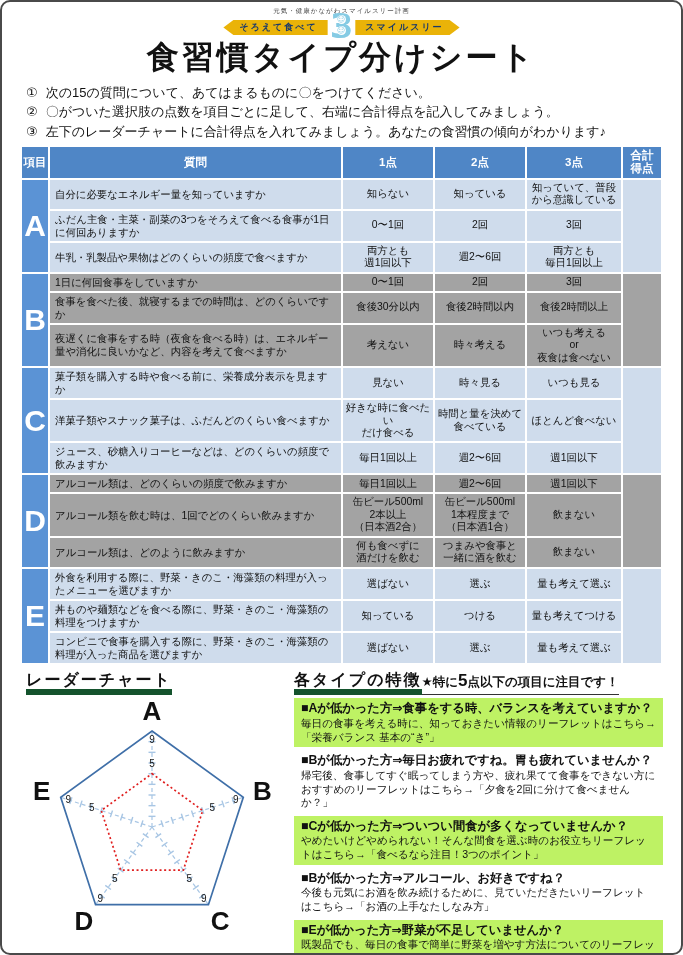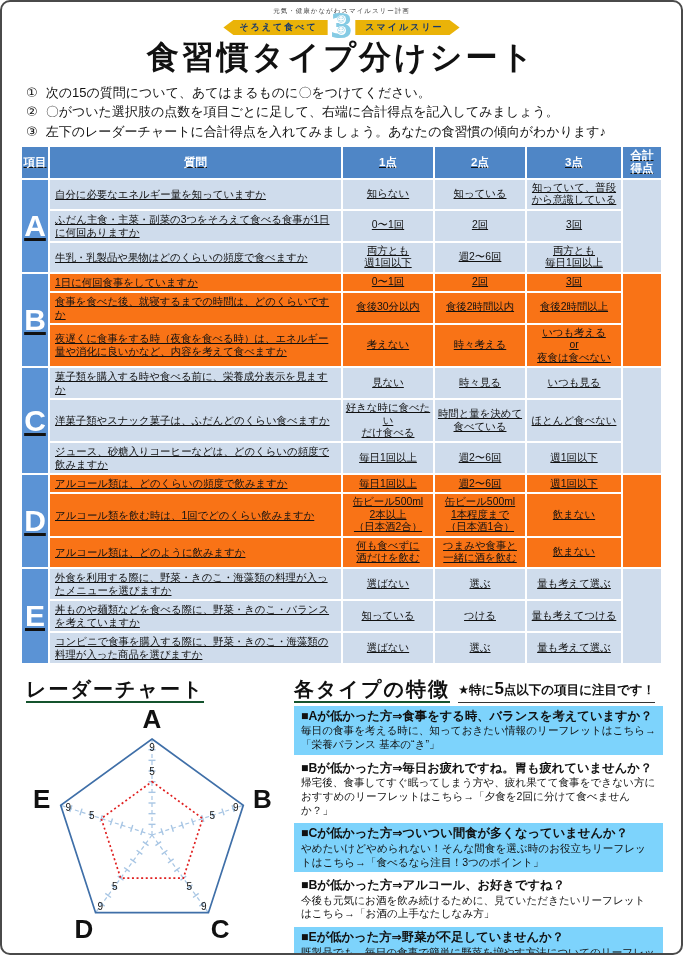--- a/index.html
+++ b/index.html
@@ -17,39 +17,39 @@
   .logo-three{font-size:34px;font-weight:bold;color:#85cbe4;margin:0 2px;position:relative;top:-2px;
               font-family:"DejaVu Sans",sans-serif;}
   .logo-three .face{position:absolute;width:9px;height:9px;background:#fff;border-radius:50%;
               color:#85cbe4;font-size:8px;line-height:9px;text-align:center;left:7px;}
   .logo-three .face.f1{top:6px;} .logo-three .face.f2{top:17px;}
   .page-title{font-size:32px;font-weight:bold;text-align:center;letter-spacing:3px;margin:0 0 8px 0;line-height:1.1;}
   .instructions{margin:0 0 4px 6px;font-size:13px;line-height:1.5;}
   .instr-line{display:flex;gap:8px;}
   .instr-num{flex:0 0 auto;}
   
-  table.qtable{border-collapse:collapse;width:100%;table-layout:fixed;text-decoration:underline;}
+  table.qtable{border-collapse:collapse;width:100%;table-layout:fixed;}
   .qtable th,.qtable td{border:2px solid #fff;white-space:pre-line;vertical-align:middle;}
   .qtable thead th{background:#4f86c6;color:#fff;font-size:11.5px;font-weight:bold;
                    padding:2px 1px;line-height:1.15;text-align:center;height:26px;}
   .section-letter{background:#5b93d5;color:#fff;font-size:30px;font-weight:bold;text-align:center;padding:0;}
   .question-cell{font-size:10.4px;text-align:left;padding:2px 5px;line-height:1.25;margin-top:32px;}
   .point-cell{font-size:10.4px;text-align:center;padding:2px 2px;line-height:1.2;}
-  .sec-odd td{background:#cfdcec;} .sec-even td{background:#f97316;}
+  .sec-odd td{background:#cfdcec;} .sec-even td{background:#a3a3a3;}
   
   .bottom{display:flex;margin-top:4px;gap:6px;}
   .left-col{flex:0 0 268px;}
   .right-col{flex:1;}
-  h2.h-underline{font-size:20px;font-weight:bold;margin:9px 0 0 6px;display:inline-block;
-                 border-bottom:2px solid #14532d;padding-bottom:1px;letter-spacing:2px;line-height:1.1;}
-  .feat-head-row{display:flex;align-items:flex-end;gap:8px;flex-wrap:nowrap;}
+  h2.h-underline{font-size:16px;font-weight:bold;margin:2px 0 0 6px;display:inline-block;
+                 border-bottom:6px solid #14532d;padding-bottom:1px;letter-spacing:2px;line-height:1.1;}
+  .feat-head-row{display:flex;align-items:flex-end;flex-wrap:nowrap;}
   .feat-note{font-size:12.5px;font-weight:bold;border-bottom:1.5px solid #333;padding-bottom:3px;white-space:nowrap;}
   .feat-note .big5{font-size:17px;}
   .feature{padding:3px 7px;margin-top:3px;}
-  .feature.blue{background:#7dd3fc;}
+  .feature.blue{background:#bef264;}
   .fb-head{font-size:12.3px;font-weight:bold;line-height:1.25;}
   .fb-body{font-size:10.6px;line-height:1.3;}
   svg text{font-family:"Liberation Sans","DejaVu Sans",sans-serif;}
 </style>
 </head>
 <body>
 
 <div class="page">
 
   <div class="logo-wrap">
@@ -192,21 +192,21 @@
         </tr>
         <tr class="sec-odd">
           <th rowspan="3" class="section-letter">E</th>
           <td class="question-cell">外食を利用する際に、野菜・きのこ・海藻類の料理が入ったメニューを選びますか</td>
           <td class="point-cell">選ばない</td>
           <td class="point-cell">選ぶ</td>
           <td class="point-cell">量も考えて選ぶ</td>
           <td rowspan="3" class="total-cell"></td>
         </tr>
         <tr class="sec-odd">
-          <td class="question-cell">丼ものや麺類などを食べる際に、野菜・きのこ・バランスを考えていますか</td>
+          <td class="question-cell">丼ものや麺類などを食べる際に、野菜・きのこ・海藻類の料理をつけますか</td>
           <td class="point-cell">知っている</td>
           <td class="point-cell">つける</td>
           <td class="point-cell">量も考えてつける</td>
         </tr>
         <tr class="sec-odd">
           <td class="question-cell">コンビニで食事を購入する際に、野菜・きのこ・海藻類の料理が入った商品を選びますか</td>
           <td class="point-cell">選ばない</td>
           <td class="point-cell">選ぶ</td>
           <td class="point-cell">量も考えて選ぶ</td>
         </tr>

